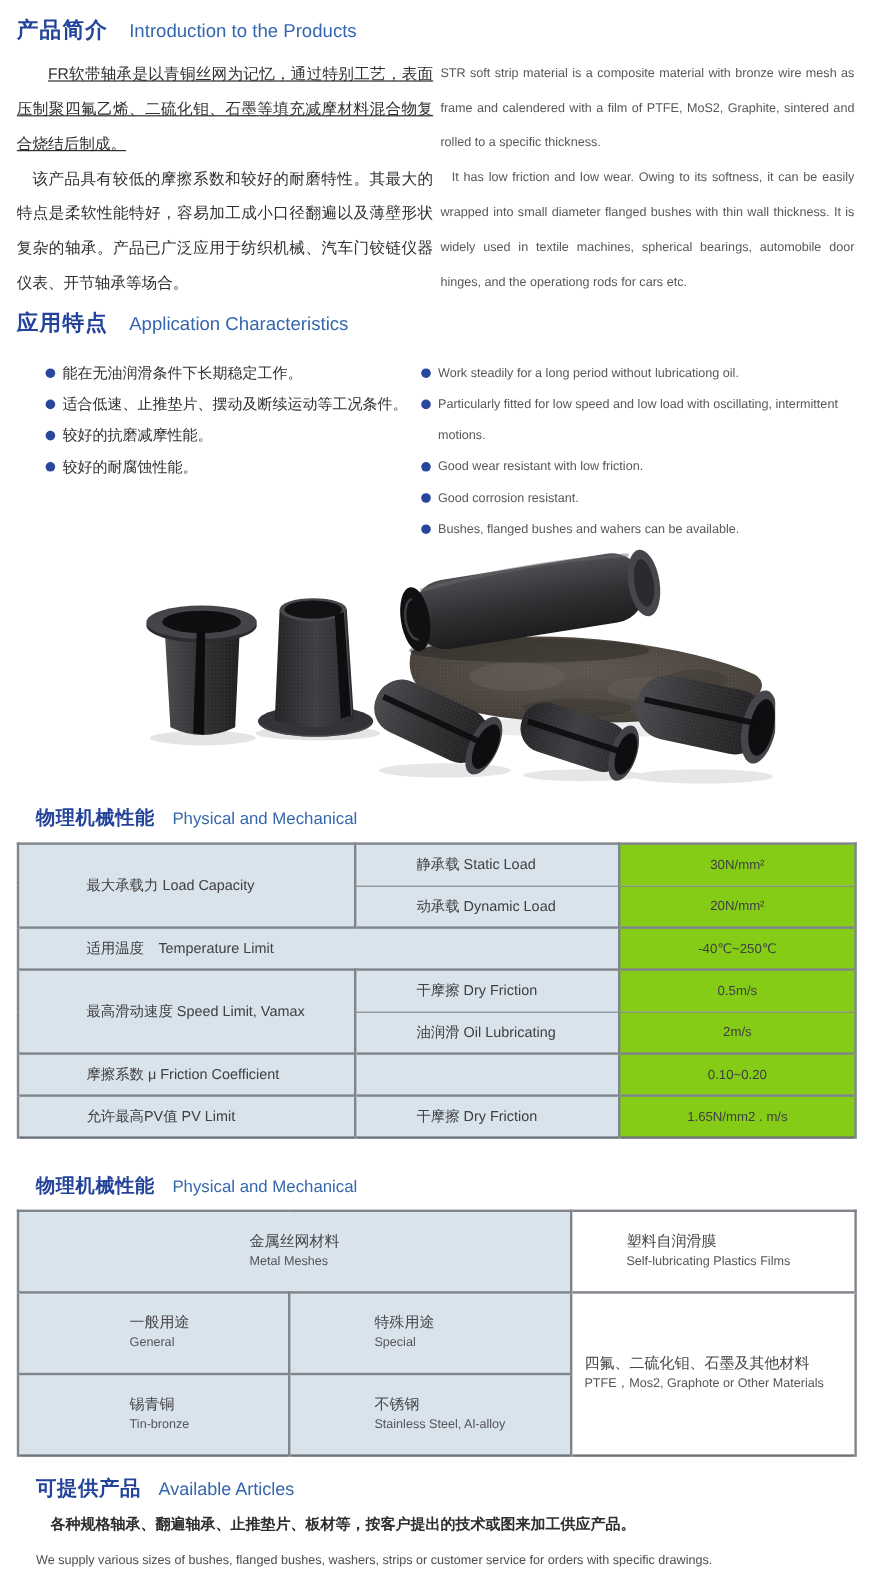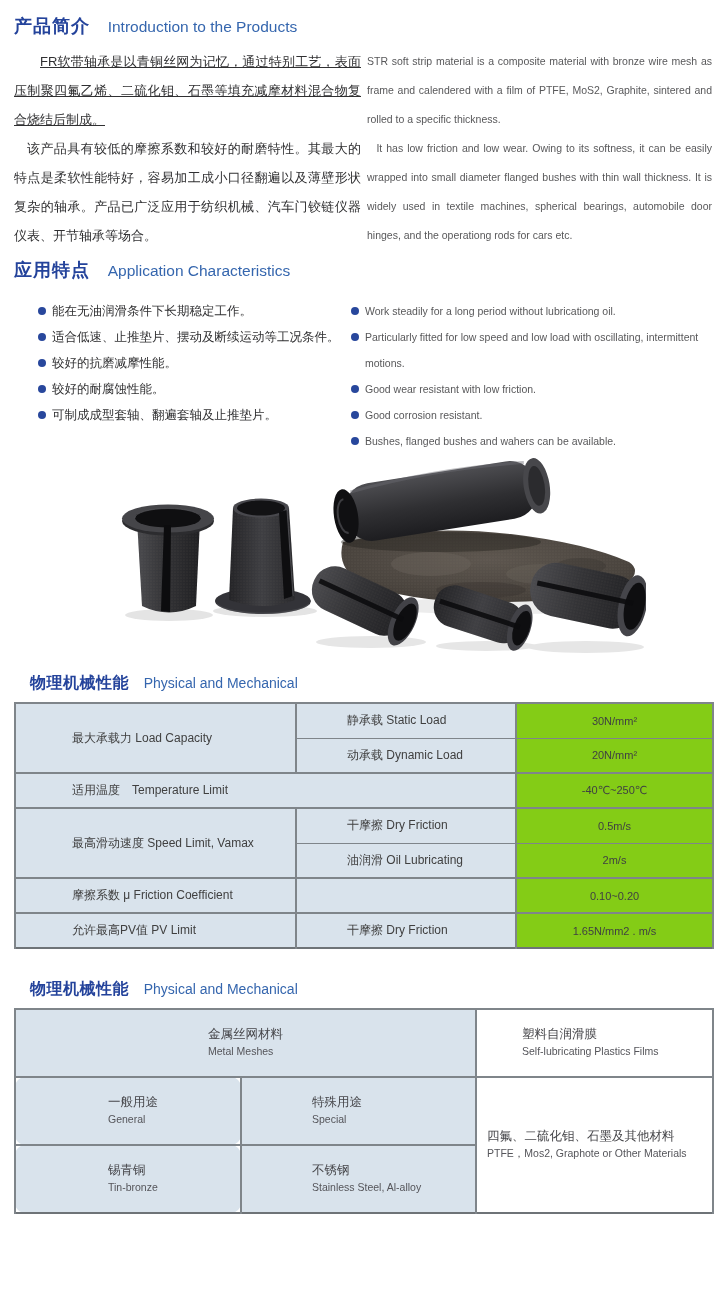--- a/index.html
+++ b/index.html
@@ -56,21 +56,21 @@
   .t1 td.val{background:#84cc16;text-align:center;font-size:11px;color:var(--value);}
 
   .t2 td{height:68px;font-size:12.5px;color:#46464a;}
   .t2 td.bg{background:var(--cell-bg);}
   .t2 td.white{background:#fff;}
   .t2 .cell2 .zh{font-size:12.5px;line-height:17px;}
   .t2 .cell2 .en{font-size:10.5px;line-height:17px;color:#55555a;}
   .t2 td.center{text-align:center;}
   .t2 td.center .cell2{display:inline-block;text-align:left;}
   .t2 td.pl45{padding-left:45px;}
-  .t2 td.pl92{padding-left:92px;border-radius:10px;}
+  .t2 td.pl92{padding-left:92px;}
   .t2 td.pl70{padding-left:70px;}
   .t2 td.pl10{padding-left:10px;}
 
   .avail-section{margin-top:14px;}
   .av-zh{margin:9px 0 0 28px;font-size:12.5px;font-weight:bold;color:#2e2e30;}
   .av-en{margin:15px 0 0 16px;font-size:10.5px;color:#4c4c50;}
 </style>
 </head>
 <body>
 
@@ -97,21 +97,20 @@
     <h2 class="sec-title">
       <span class="tzh">应用特点</span>
       <span class="ten">Application Characteristics</span>
     </h2>
     <div class="bullets">
       <ul class="blist zh">
         <li><span class="dot"></span><span>能在无油润滑条件下长期稳定工作。</span></li>
         <li><span class="dot"></span><span>适合低速、止推垫片、摆动及断续运动等工况条件。</span></li>
         <li><span class="dot"></span><span>较好的抗磨减摩性能。</span></li>
         <li><span class="dot"></span><span>较好的耐腐蚀性能。</span></li>
-        <li><span class="dot"></span><span>可制成成型套轴、翻遍套轴及止推垫片。</span></li>
       </ul>
       <ul class="blist en">
         <li><span class="dot"></span><span>Work steadily for a long period without lubricationg oil.</span></li>
         <li><span class="dot"></span><span>Particularly fitted for low speed and low load with oscillating, intermittent motions.</span></li>
         <li><span class="dot"></span><span>Good wear resistant with low friction.</span></li>
         <li><span class="dot"></span><span>Good corrosion resistant.</span></li>
         <li><span class="dot"></span><span>Bushes, flanged bushes and wahers can be available.</span></li>
       </ul>
     </div>
   </section>
@@ -316,14 +315,22 @@
           <div class="cell2">
                 <div class="zh">不锈钢</div>
                 <div class="en">Stainless Steel, Al-alloy</div>
               </div>
         </td>
       </tr>
     </tbody>
       </table>
   </section>
 
+  <section class="avail-section">
+    <h2 class="tbl-title">
+      <span class="tzh" style="font-size:17px;">可提供产品</span>
+      <span class="ten" style="font-size:15px;">Available Articles</span>
+    </h2>
+    <p class="av-zh">各种规格轴承、翻遍轴承、止推垫片、板材等，按客户提出的技术或图来加工供应产品。</p>
+    <p class="av-en">We supply various sizes of bushes, flanged bushes, washers, strips or customer service for orders with specific drawings.</p>
+  </section>
 
 </div>
 
 </body></html>

